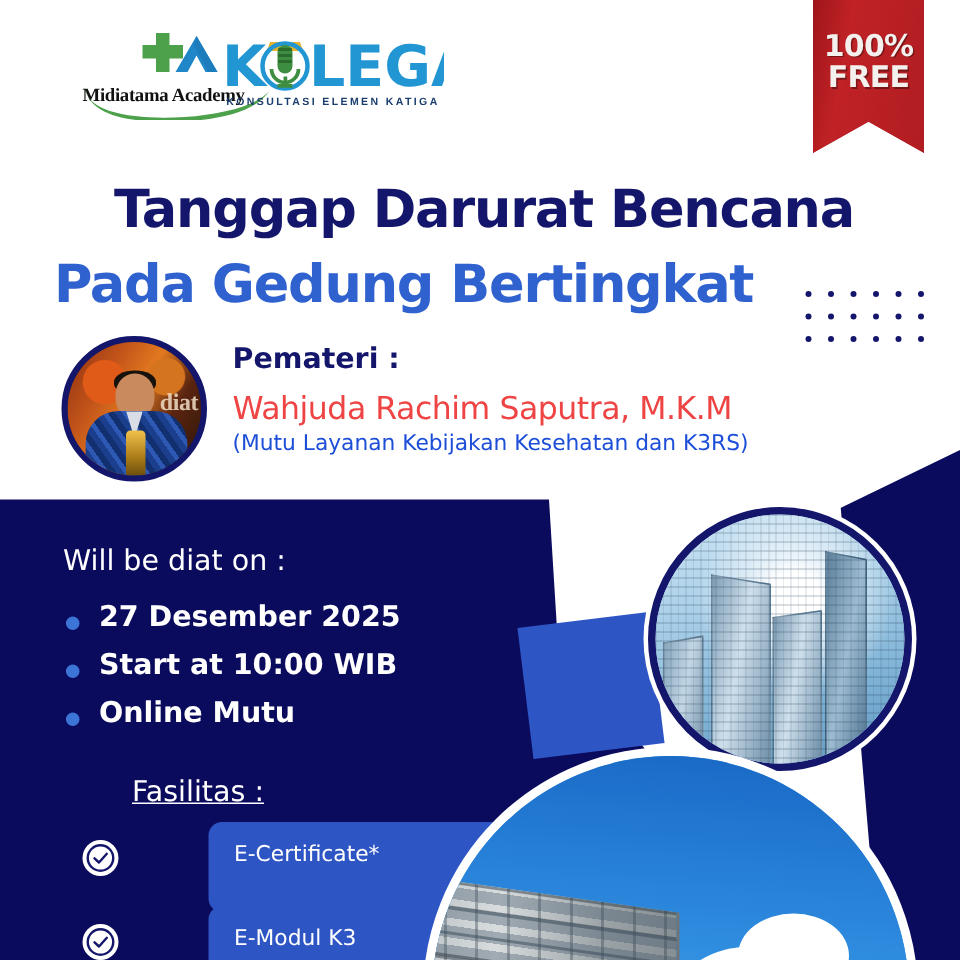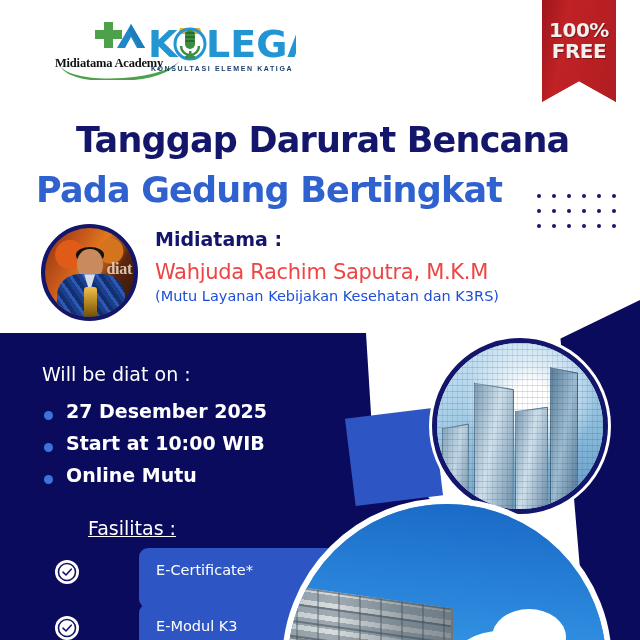--- a/index.html
+++ b/index.html
@@ -375,21 +375,21 @@
 
   <div class="spk-photo">
     <div class="bg"></div>
     <div class="wall-txt">diat</div>
     <div class="hair"></div>
     <div class="head"></div>
     <div class="body"></div>
     <div class="shirt-v"></div>
     <div class="trophy"></div>
   </div>
-  <div class="pemateri">Midiatama :</div>
+  <div class="pemateri">Pemateri :</div>
   <div class="spk-name">Wahjuda Rachim Saputra, M.K.M</div>
   <div class="spk-role">(Mutu Layanan Kebijakan Kesehatan dan K3RS)</div>
 
   <div class="held">Will be diat on :</div>
   <div class="evt">
     <div class="evt-row">
       <span class="bullet"></span>
       <span class="lbl">27 Desember 2025</span>
     </div>
     <div class="evt-row">

